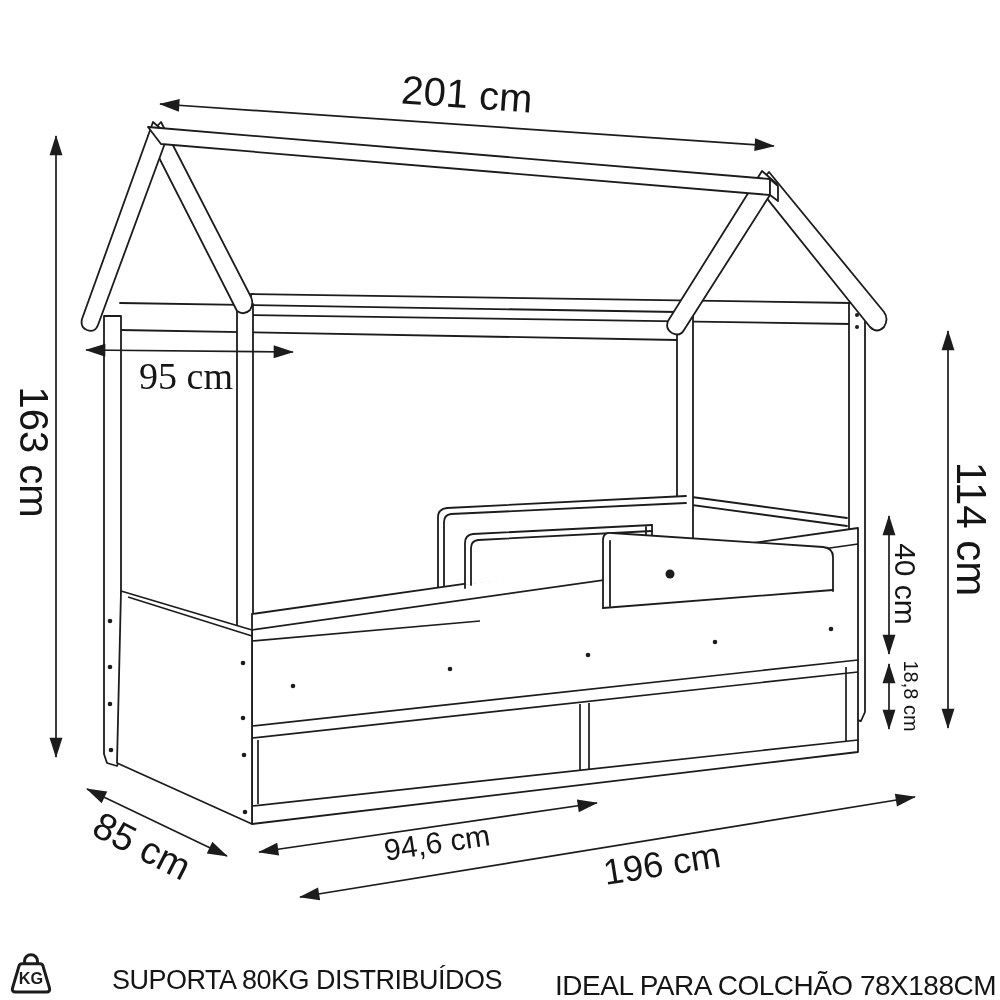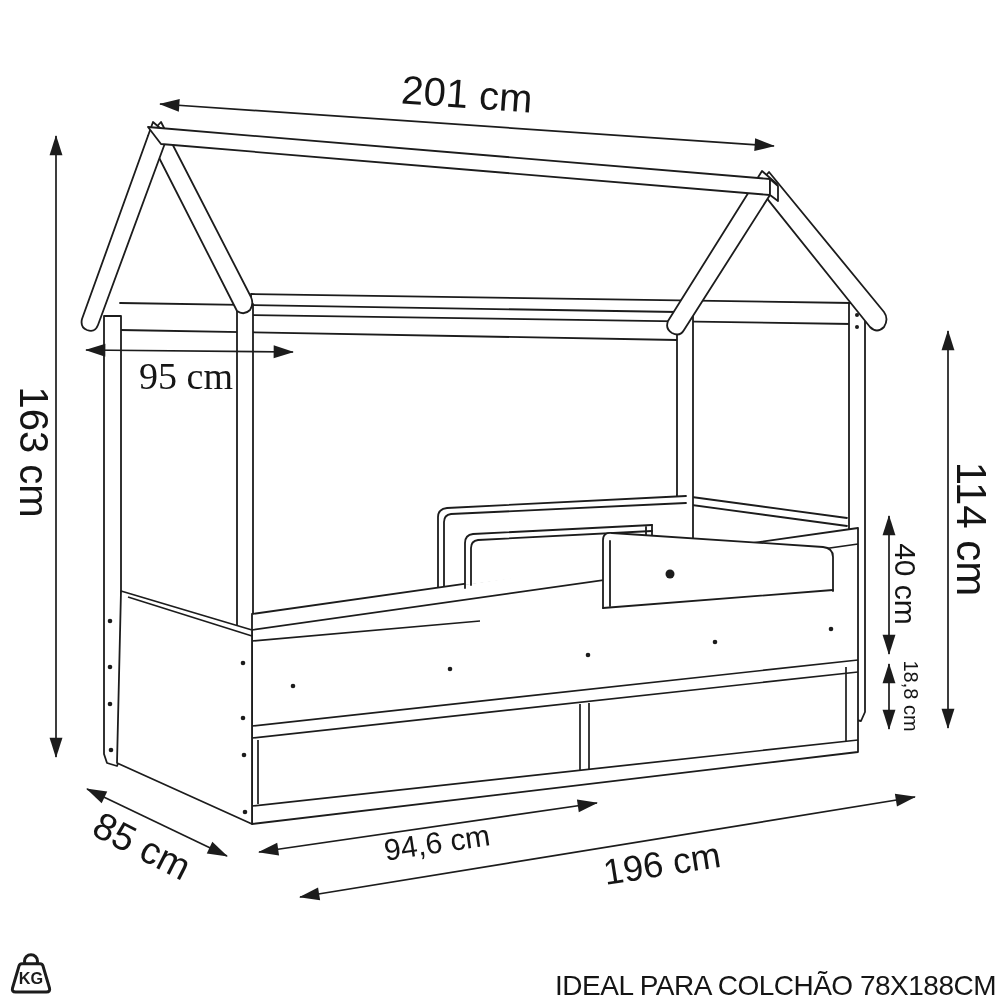--- a/index.html
+++ b/index.html
@@ -132,17 +132,18 @@
   <div class="dim-label" style="left:437px;top:843px;font-size:30px;transform:translate(-50%,-50%) rotate(-8.5deg);">94,6 cm</div>
   <div class="dim-label" style="left:662px;top:864px;font-size:36px;transform:translate(-50%,-50%) rotate(-9deg);">196 cm</div>
 
   <div id="footer">
     <div id="cap-wrap">
       <svg width="50" height="50" viewBox="0 0 40 40">
         <circle cx="20" cy="9" r="5.2" fill="none" stroke="#1c1c1c" stroke-width="2.4"></circle>
         <path d="M10.5,12.5 Q11,11 12.8,11 L27.2,11 Q29,11 29.5,12.5 L34.8,30.5 Q35.6,33.6 32.3,33.6 L7.7,33.6 Q4.4,33.6 5.2,30.5 Z" fill="#ffffff" stroke="#1c1c1c" stroke-width="2.4" stroke-linejoin="round"></path>
         <text x="20" y="27.5" text-anchor="middle" font-family="Liberation Sans, sans-serif" font-size="13" font-weight="bold" fill="#1c1c1c">KG</text>
       </svg>
+      <span id="cap-text">SUPORTA 80KG DISTRIBUÍDOS</span>
     </div>
     <span id="mat-text">IDEAL PARA COLCHÃO 78X188CM</span>
   </div>
 
 </div>
 
 </body></html>

